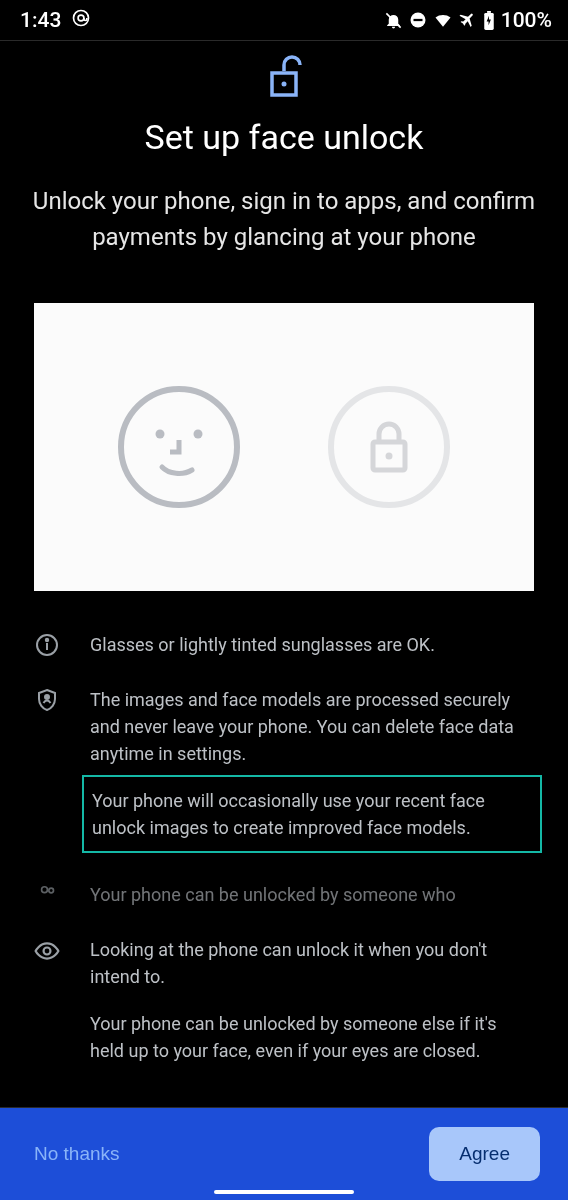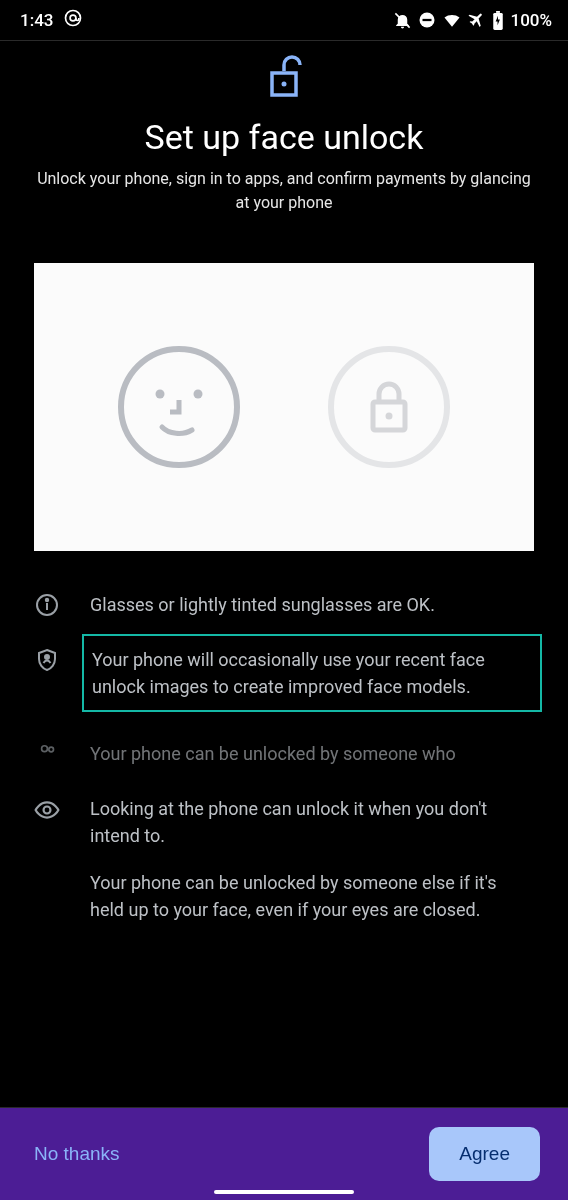--- a/index.html
+++ b/index.html
@@ -1,35 +1,35 @@
 <!DOCTYPE html>
 <html><head>
 <meta charset="utf-8">
 <style>
   * { margin: 0; padding: 0; box-sizing: border-box; }
   html, body { width: 568px; height: 1200px; background: #000; color: #e6e6e6; font-family: -apple-system, BlinkMacSystemFont, "Segoe UI", Roboto, sans-serif; overflow: hidden; }
-  .status-bar { display: flex; justify-content: space-between; align-items: center; padding: 8px 16px 8px 20px; height: 40px; font-size: 17px; font-weight: 500; color: #fff; }
+  .status-bar { display: flex; justify-content: space-between; align-items: center; padding: 8px 16px 8px 20px; height: 40px; font-size: 21px; font-weight: 500; color: #fff; }
   .status-left { display: flex; align-items: center; gap: 10px; }
   .status-right { display: flex; gap: 6px; }
   .status-right svg, .status-right span.icon-svg { display: inline-flex; align-items: center; }
   .divider { height: 1px; background: #2a2a2a; }
   .content { padding: 0 0 0 0; }
   .hero { text-align: center; padding: 12px 24px 28px 24px; }
   .lock-open { margin: 2px auto 18px auto; display: flex; justify-content: center; }
-  .title { font-size: 34px; font-weight: 400; color: #fff; letter-spacing: 0; margin-bottom: 10px; }
-  .subtitle { font-size: 16px; line-height: 1.5; color: #e6e6e6; font-weight: 400; padding: 0 6px; }
+  .title { font-size: 34px; font-weight: 400; color: #fff; letter-spacing: 0; margin-bottom: 26px; }
+  .subtitle { font-size: 24px; line-height: 1.5; color: #e6e6e6; font-weight: 400; padding: 0 6px; }
   .illustration { margin: 20px 34px 40px 34px; background: #fbfbfb; height: 288px; display: flex; align-items: center; justify-content: space-evenly; }
   .info-list { padding: 0 34px; }
   .info-row { display: flex; gap: 30px; margin-bottom: 28px; }
   .info-icon { flex: 0 0 26px; display: flex; justify-content: center; padding-top: 2px; color: #9aa0a6; }
   .info-texts { flex: 1; display: flex; flex-direction: column; gap: 20px; }
   .info-text { font-size: 18px; line-height: 1.5; color: #bdc1c6; }
   .highlight-box { border: 2px solid #14b8a6; padding: 10px 8px 10px 8px; margin: -12px -8px 0 -8px; }
   .footer-sep { height: 1px; background: #2a2a2a; position: absolute; left: 0; right: 0; bottom: 92px; }
-  .footer { position: absolute; left: 0; right: 0; bottom: 0; height: 92px; display: flex; justify-content: space-between; align-items: center; padding: 0 28px 0 34px; background: #4c1d95; }
+  .footer { position: absolute; left: 0; right: 0; bottom: 0; height: 92px; display: flex; justify-content: space-between; align-items: center; padding: 0 28px 0 34px; background: #1d4ed8; }
   .btn-text { color: #8ab4f8; font-size: 19px; font-weight: 500; background: none; border: none; cursor: pointer; }
   .btn-primary { background: #a8c7fa; color: #062e6f; font-size: 19px; font-weight: 500; border: none; border-radius: 10px; padding: 16px 30px; cursor: pointer; margin-left: 48px; }
   .nav-handle { position: absolute; bottom: 6px; left: 50%; transform: translateX(-50%); width: 140px; height: 4px; background: #fff; border-radius: 2px; }
   .scroll-area { height: 1068px; overflow: hidden; position: relative; }
   .cutoff-text { opacity: 0.6; }
 </style>
 </head>
 <body>
 
 <div class="status-bar">
@@ -125,20 +125,21 @@
 
     <div class="info-row">
       <div class="info-icon">
         <svg width="24" height="24" viewBox="0 0 24 24" fill="none" stroke="#9aa0a6" stroke-width="2">
               <path d="M12 2 L20 5 V11 C20 16 16.5 20.5 12 22 C7.5 20.5 4 16 4 11 V5 Z"></path>
               <circle cx="12" cy="9" r="2" fill="#9aa0a6"></circle>
               <path d="M8.5 15c1-1.8 2.2-2.5 3.5-2.5s2.5.7 3.5 2.5" fill="none"></path>
             </svg>
       </div>
       <div class="info-texts">
+        <p class="info-text">The images and face models are processed securely and never leave your phone. You can delete face data anytime in settings.</p>
         <div class="highlight-box">
           <p class="info-text">Your phone will occasionally use your recent face unlock images to create improved face models.</p>
         </div>
       </div>
     </div>
 
     <div class="info-row cutoff-text">
       <div class="info-icon">
         <svg width="24" height="20" viewBox="0 0 24 24" fill="none" stroke="#9aa0a6" stroke-width="2">
               <circle cx="9" cy="8" r="3.5"></circle>

